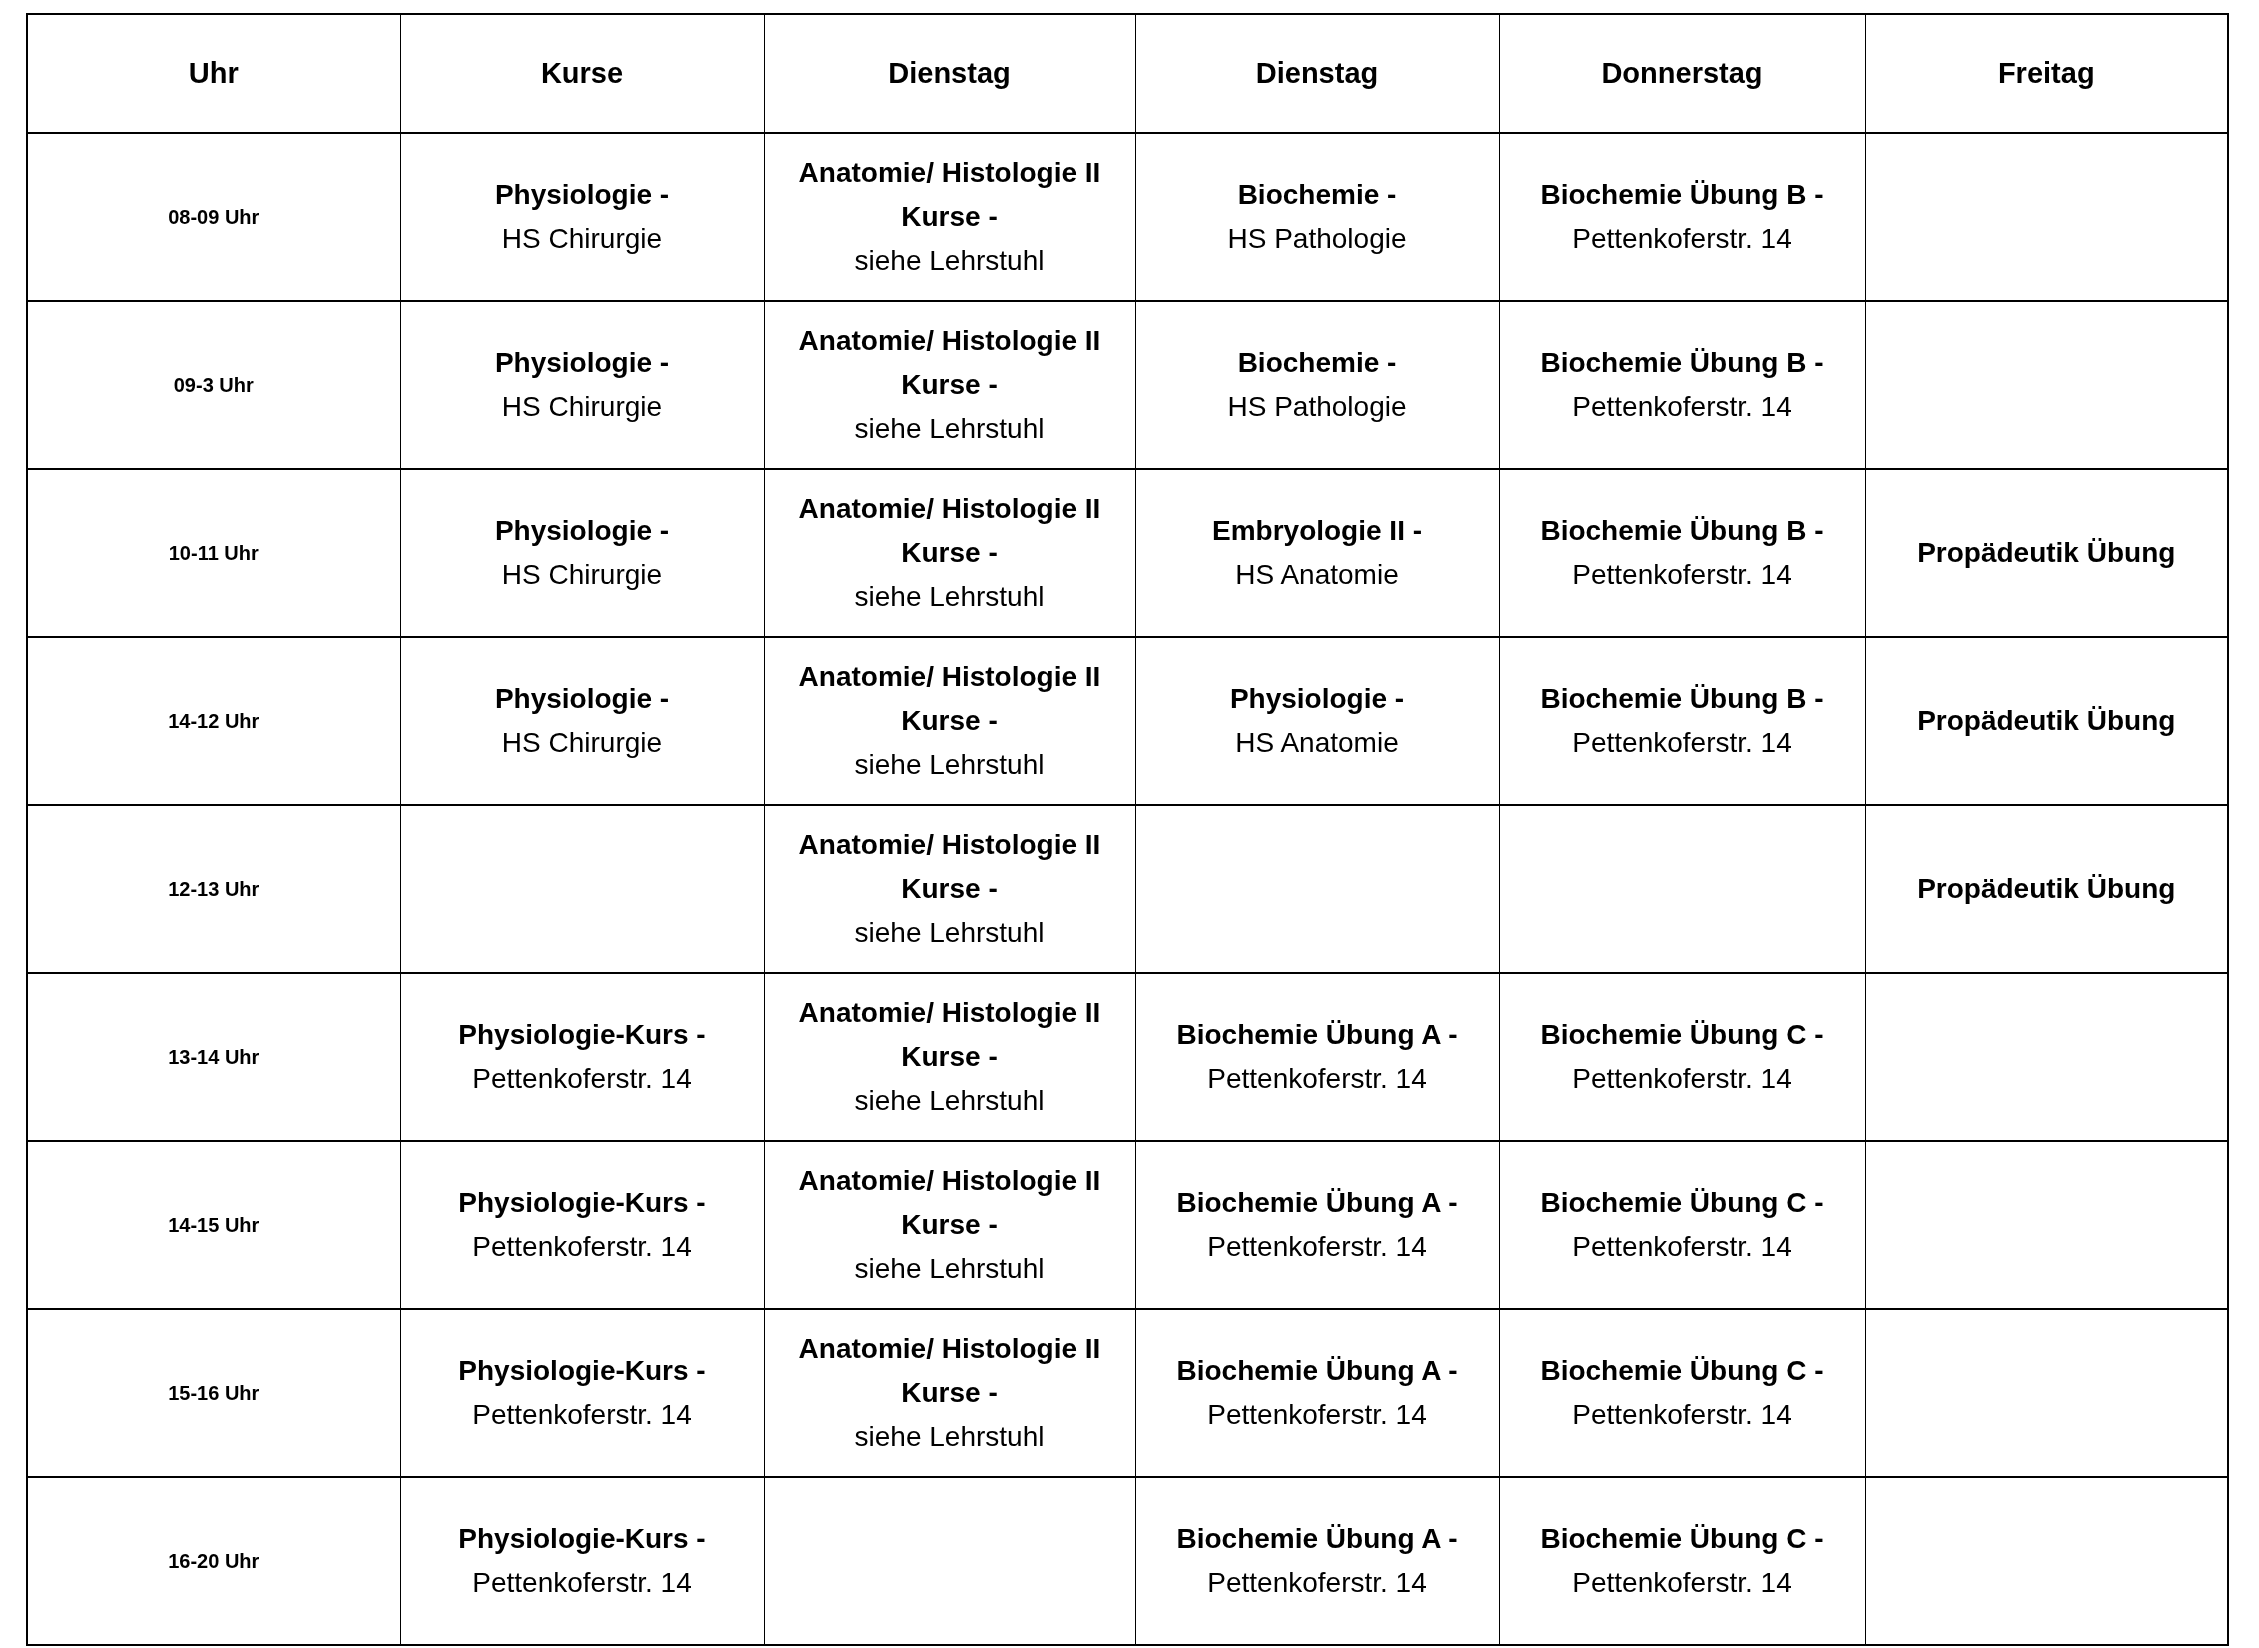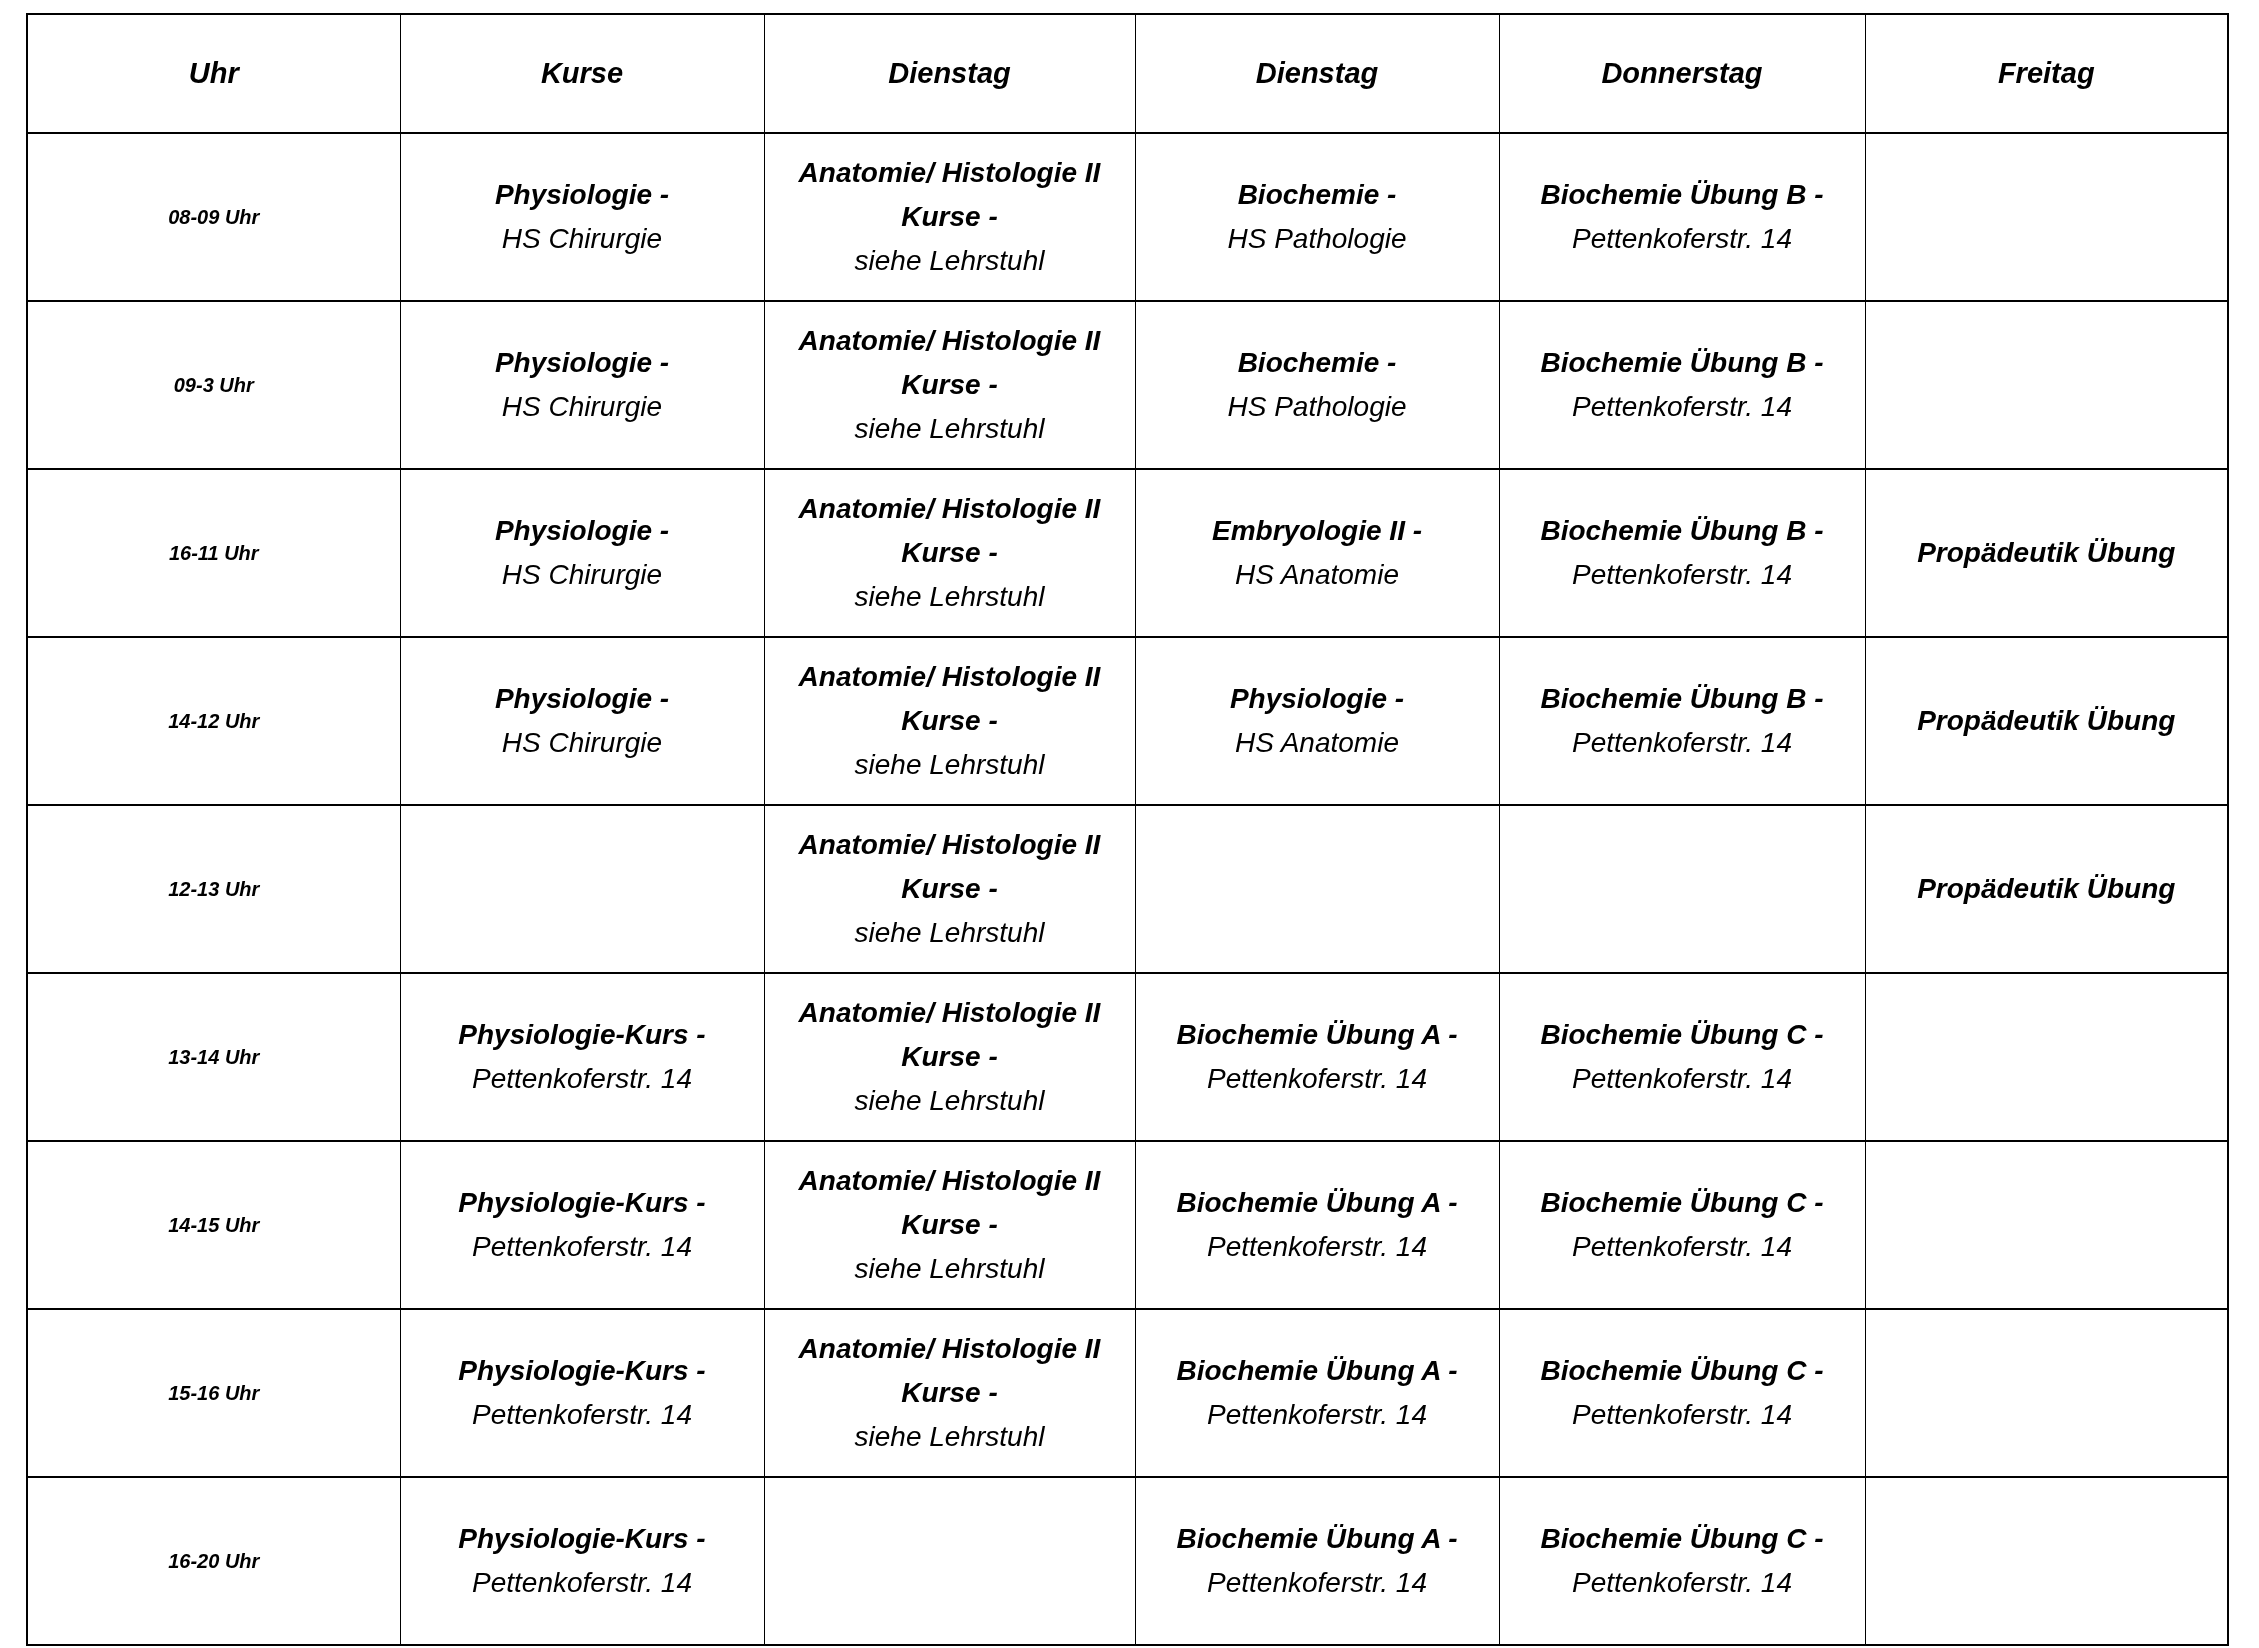--- a/index.html
+++ b/index.html
@@ -10,21 +10,20 @@
     height: 1649px;
     font-family: "Liberation Sans", "DejaVu Sans", sans-serif;
     color: #000000;
   }
   .page {
     width: 2260px;
     height: 1649px;
     background: #ffffff;
     box-sizing: border-box;
     padding: 13px 0 0 26px;
-    font-style: italic;
   }
   table.timetable {
     border-collapse: collapse;
     table-layout: fixed;
     width: 2202px;
     border: 2.8px solid #000000;
     background: #ffffff;
   }
   col.c-uhr { width: 373px; }
   col.c-mo  { width: 364px; }
@@ -128,21 +127,21 @@
             <div class="line t">Biochemie -</div>
             <div class="line loc">HS Pathologie</div>
           </td>
           <td>
             <div class="line t">Biochemie Übung B -</div>
             <div class="line loc">Pettenkoferstr. 14</div>
           </td>
           <td></td>
         </tr>
         <tr>
-          <th class="time">16-11 Uhr</th>
+          <th class="time">10-11 Uhr</th>
           <td>
             <div class="line t">Physiologie -</div>
             <div class="line loc">HS Chirurgie</div>
           </td>
           <td>
             <div class="line t">Anatomie/ Histologie II</div>
             <div class="line t">Kurse -</div>
             <div class="line loc">siehe Lehrstuhl</div>
           </td>
           <td>

